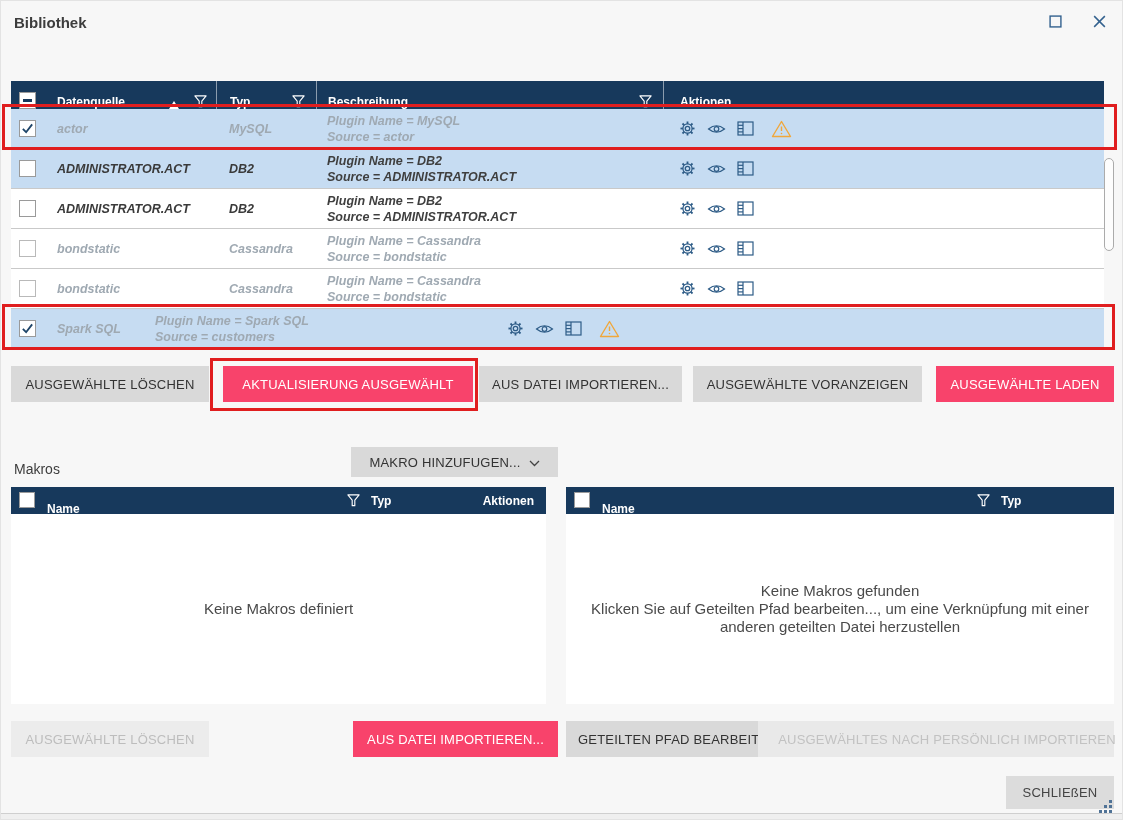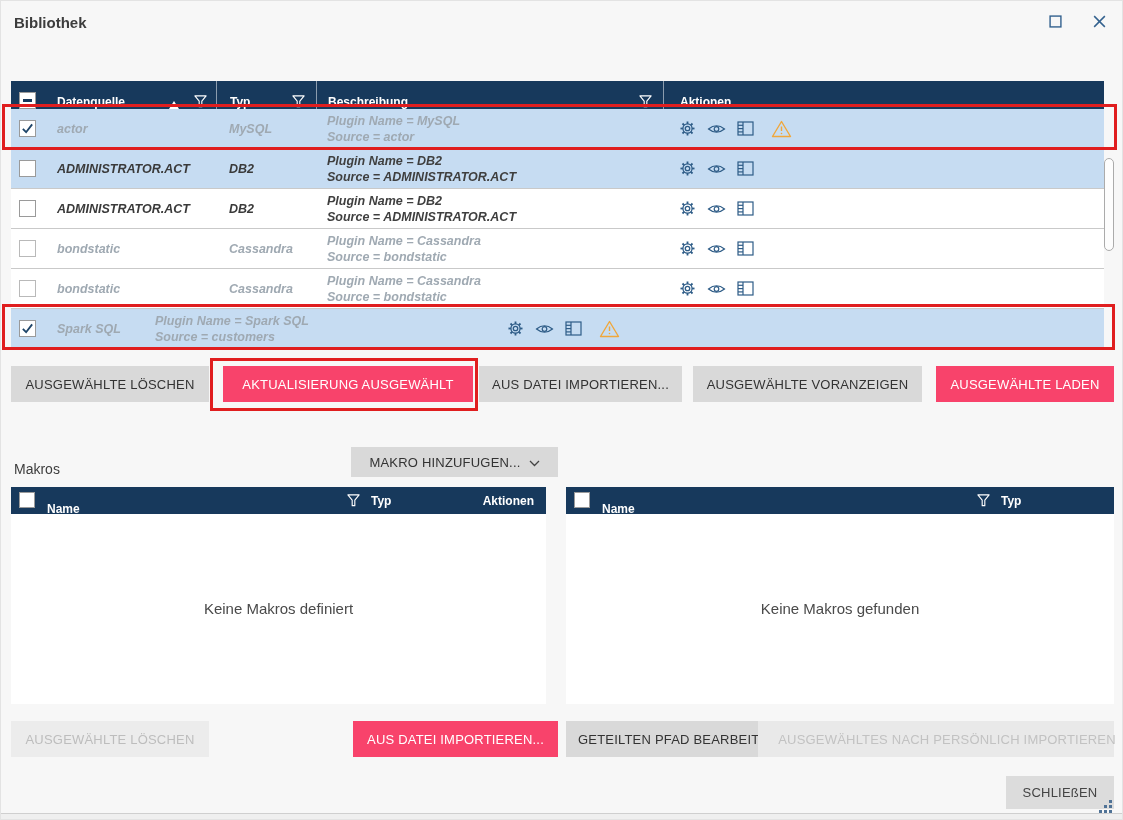--- a/index.html
+++ b/index.html
@@ -534,20 +534,21 @@
     <div class="phead">
       <span class="cb pcb" style="width:16px;height:16px;"></span>
       <span class="pname">Name</span>
       <span class="pfun" style="left:410px;"><svg width="15" height="15" viewBox="0 0 16 16">
             <path d="M2 2 h12 l-4.6 5.5 v6 h-2.8 v-6 Z" fill="none" stroke="#fff" stroke-width="1.2" stroke-linejoin="round"></path>
           </svg></span>
       <span class="ptyp" style="left:435px;">Typ</span>
     </div>
     <div class="pbody">
       <span>Keine Makros gefunden</span>
+      <span class="hint">Klicken Sie auf Geteilten Pfad bearbeiten..., um eine Verknüpfung mit einer anderen geteilten Datei herzustellen</span>
     </div>
   </div>
 
   <button class="btn disabled rowB b-del2">AUSGEWÄHLTE LÖSCHEN</button>
   <button class="btn pink rowB b-import2">AUS DATEI IMPORTIEREN...</button>
   <button class="btn rowB b-editpath">GETEILTEN PFAD BEARBEITEN...</button>
   <button class="btn disabled2 rowB b-imp-personal">AUSGEWÄHLTES NACH PERSÖNLICH IMPORTIEREN</button>
 
   <button class="btn b-close">SCHLIEßEN</button>
 

